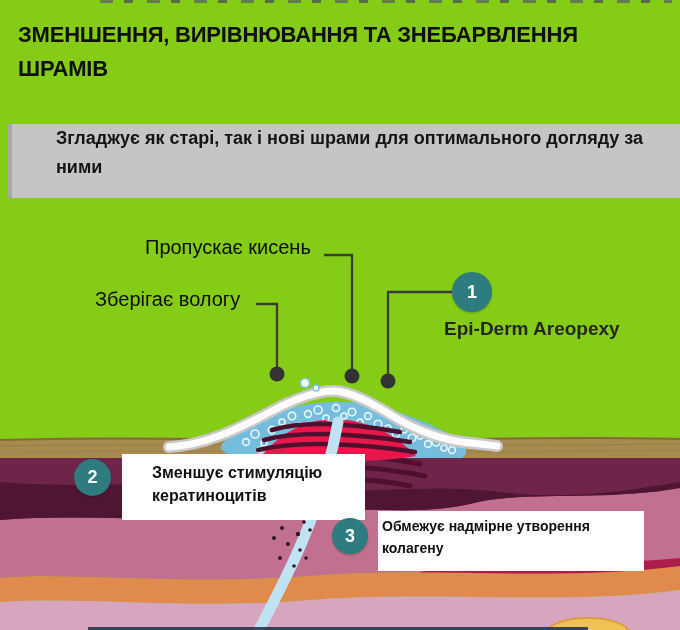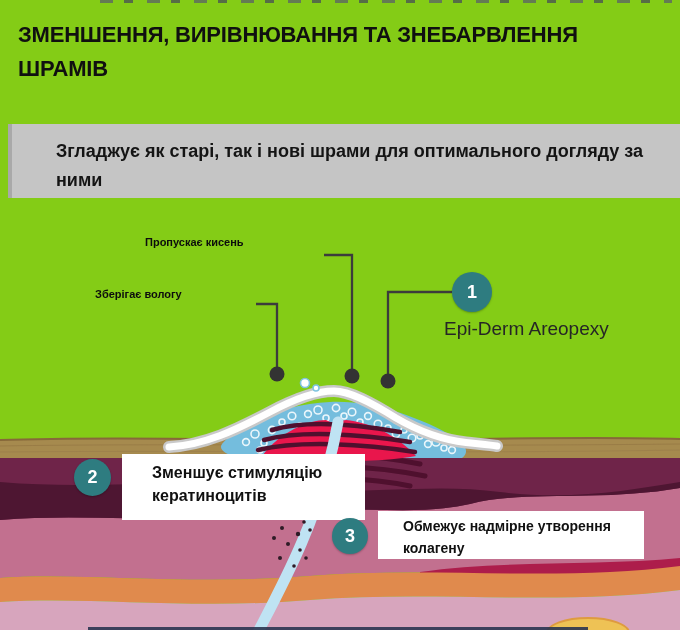--- a/index.html
+++ b/index.html
@@ -19,47 +19,47 @@
   }
   
   .page-title{
     position:absolute;left:18px;top:18px;width:580px;
     font-size:22px;font-weight:bold;color:#101010;line-height:1.55;letter-spacing:-.2px;
   }
   
   .intro-banner{
     position:absolute;left:8px;top:124px;width:672px;height:74px;
     background:#c5c5c5;border-left:4px solid #a9a9a9;box-sizing:border-box;
-    padding:13px 14px 0 44px;
+    padding:0 14px 0 44px;
     font-size:18px;font-weight:bold;color:#141414;line-height:1.6;
   }
   
   .diagram-label{
-    position:absolute;font-weight:bold;color:#0d0d0d;font-size:11px;white-space:nowrap;
+    position:absolute;font-weight:normal;color:#0d0d0d;font-size:20px;white-space:nowrap;
   }
   .label-oxygen{left:145px;top:236px;}
   .label-moisture{left:95px;top:288px;}
   .product-label{
-    position:absolute;left:444px;top:318px;font-size:19px;font-weight:normal;color:#262626;white-space:nowrap;
+    position:absolute;left:444px;top:318px;font-size:19px;font-weight:bold;color:#262626;white-space:nowrap;
   }
   
   .step-badge{
     position:absolute;border-radius:50%;background:#2e7c80;color:#ffffff;
     display:flex;align-items:center;justify-content:center;
     font-size:18px;font-weight:bold;box-shadow:0 1px 2px rgba(0,0,0,.25);
   }
   .badge-1{left:452px;top:272px;width:40px;height:40px;}
   .badge-2{left:74px;top:459px;width:37px;height:37px;}
   .badge-3{left:332px;top:518px;width:36px;height:36px;}
   
   .step-card{
     position:absolute;background:#ffffff;color:#101010;font-weight:bold;box-sizing:border-box;
   }
   .card-2{left:122px;top:454px;width:243px;height:66px;padding:7px 8px 0 30px;font-size:16px;line-height:1.45;}
-  .card-3{left:378px;top:511px;width:266px;height:48px;padding:5px 10px 0 25px;font-size:14px;line-height:1.55;}
+  .card-3{left:378px;top:511px;width:266px;height:60px;padding:5px 10px 0 4px;font-size:14px;line-height:1.55;}
   svg{position:absolute;display:block;}
   .skin-svg{left:0;top:370px;}
   .connector-svg{left:0;top:230px;}
 </style>
 </head>
 <body>
 
 <div id="stage">
 
   <div class="artifact-top"></div>

